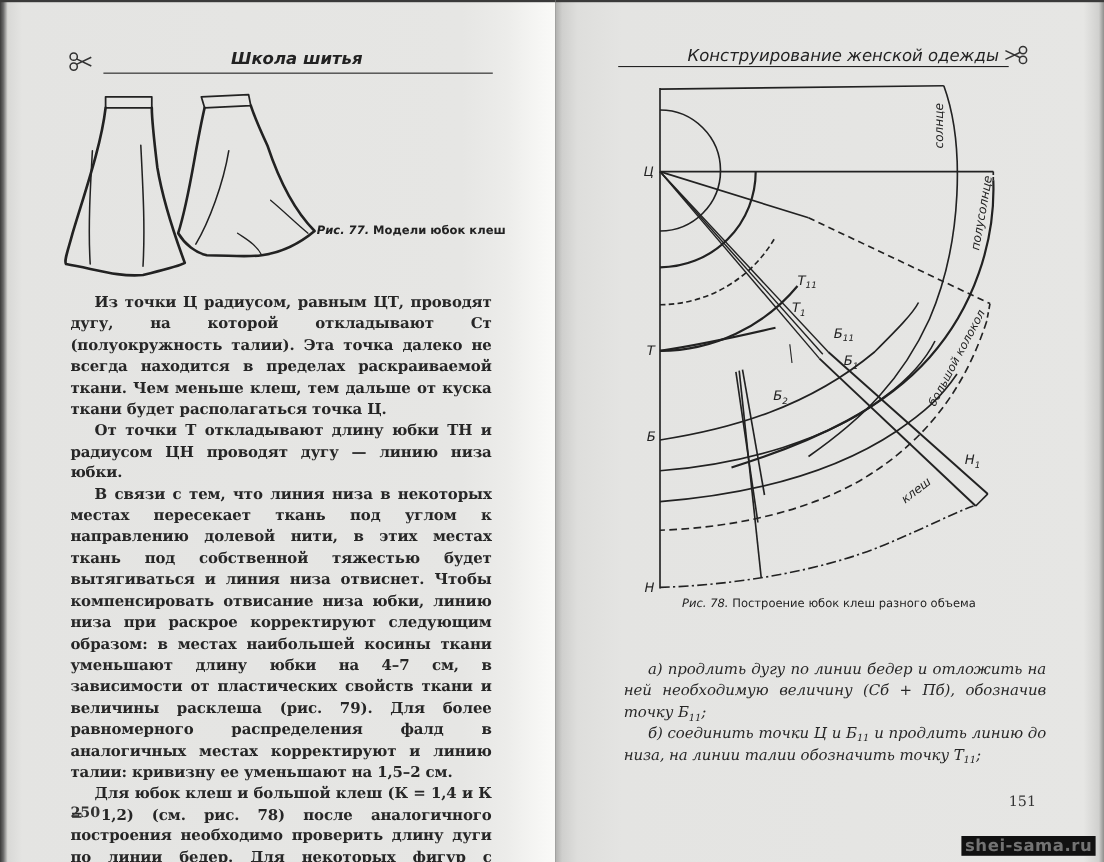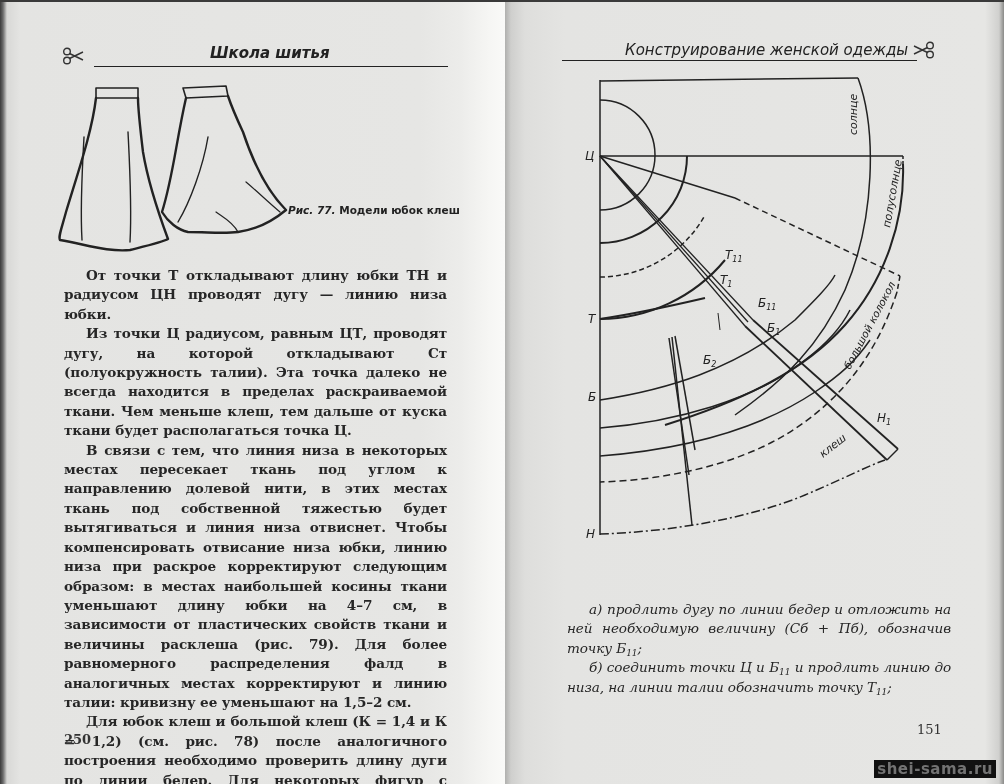--- a/index.html
+++ b/index.html
@@ -63,22 +63,22 @@
       <path d="M150 55 C145 85 132 120 120 140" stroke-width="1.4"></path>
       <path d="M188 100 C200 110 210 120 222 130" stroke-width="1.2"></path>
       <path d="M158 130 C165 135 175 140 180 150" stroke-width="1.2"></path>
     </g>
   </svg>
   <div class="caption" style="left:288px;top:204px;">
     <span class="fig">Рис. 77.</span><span> Модели юбок клеш</span>
   </div>
 
   <div class="body-text" style="left:64px;top:266px;width:383px;">
+    <p>Из точки Ц радиусом, равным ЦТ, проводят дугу, на которой откладывают Ст (полуокружность талии). Эта точка далеко не всегда находится в пределах раскраиваемой ткани. Чем меньше клеш, тем дальше от куска ткани будет располагаться точка Ц.</p>
     <p>От точки Т откладывают длину юбки ТН и радиусом ЦН проводят дугу — линию низа юбки.</p>
-    <p>Из точки Ц радиусом, равным ЦТ, проводят дугу, на которой откладывают Ст (полуокружность талии). Эта точка далеко не всегда находится в пределах раскраиваемой ткани. Чем меньше клеш, тем дальше от куска ткани будет располагаться точка Ц.</p>
     <p>В связи с тем, что линия низа в некоторых местах пересекает ткань под углом к направлению долевой нити, в этих местах ткань под собственной тяжестью будет вытягиваться и линия низа отвиснет. Чтобы компенсировать отвисание низа юбки, линию низа при раскрое корректируют следующим образом: в местах наибольшей косины ткани уменьшают длину юбки на 4–7 см, в зависимости от пластических свойств ткани и величины расклеша (рис. 79). Для более равномерного распределения фалд в аналогичных местах корректируют и линию талии: кривизну ее уменьшают на 1,5–2 см.</p>
     <p>Для юбок клеш и большой клеш (К = 1,4 и К = 1,2) (см. рис. 78) после аналогичного построения необходимо проверить длину дуги по линии бедер. Для некоторых фигур с большой разницей между обхватом бедер и обхватом талии длина дуги по линии бедер может оказаться меньше мерки Сб + Пб. Тогда необходимо:</p>
   </div>
 
   <div class="pageno" style="left:64px;top:732px;">250</div>
 </div>
 
 <div class="page" id="page-right">
   <div class="topbar"></div>
 
@@ -148,20 +148,23 @@
     <text x="253" y="237" font-size="12"><tspan>Б</tspan><tspan font-size="8" dy="3">11</tspan></text>
     <text x="262" y="262" font-size="12"><tspan>Б</tspan><tspan font-size="8" dy="3">1</tspan></text>
     <text x="198" y="294" font-size="12"><tspan>Б</tspan><tspan font-size="8" dy="3">2</tspan></text>
     <text x="372" y="352" font-size="12"><tspan>Н</tspan><tspan font-size="8" dy="3">1</tspan></text>
     <text font-size="11" transform="translate(352,65) rotate(-90)">солнце</text>
     <text font-size="11" transform="translate(385,158) rotate(-80)">полусолнце</text>
     <text font-size="10.5" transform="translate(345,300) rotate(-62)">большой колокол</text>
     <text font-size="11" transform="translate(318,388) rotate(-38)">клеш</text>
   </svg>
 
+  <div class="caption" style="left:115px;top:543px;">
+    <span class="fig">Рис. 78.</span><span> Построение юбок клеш разного объема</span>
+  </div>
 
   <div class="body-text" style="left:62px;top:600px;width:384px;font-style:italic;">
     <p><span>а) продлить дугу по линии бедер и отложить на ней необходимую величину (Сб + Пб), обозначив точку Б</span><sub>11</sub><span>;</span></p>
     <p><span>б) соединить точки Ц и Б</span><sub>11</sub><span> и продлить линию до низа, на линии талии обозначить точку Т</span><sub>11</sub><span>;</span></p>
   </div>
 
   <div class="pageno" style="left:412px;top:722px;">151</div>
 </div>
 
 <div class="watermark">shei-sama.ru</div>

